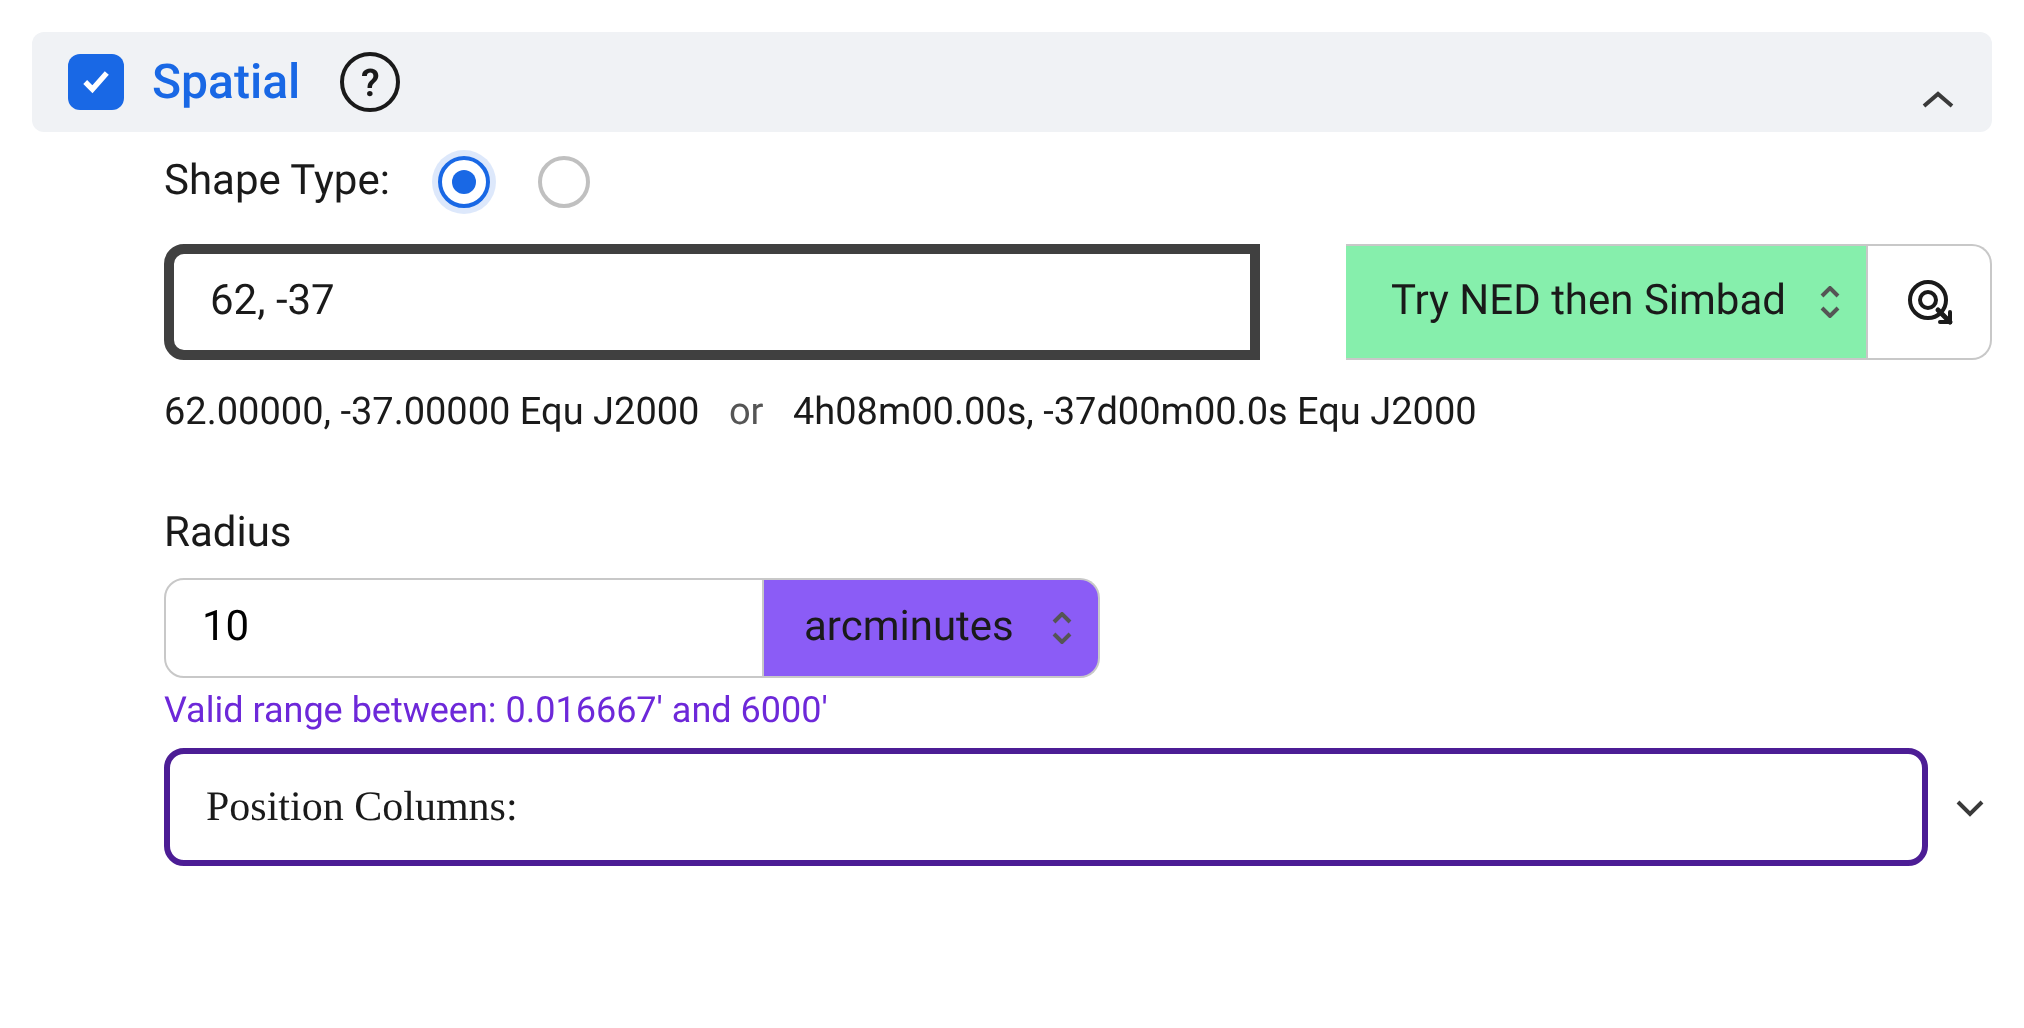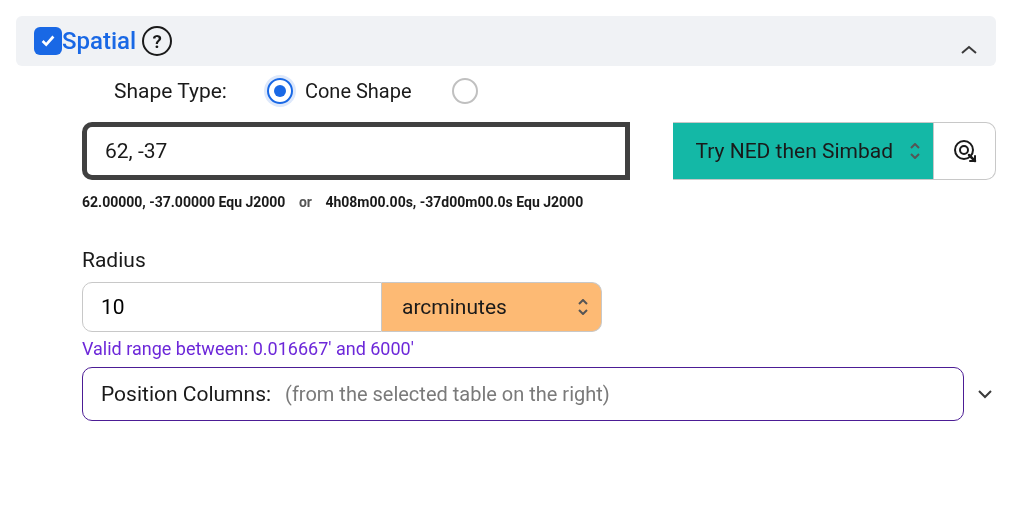--- a/index.html
+++ b/index.html
@@ -18,21 +18,21 @@
     }
     .panel {
       margin: 16px;
     }
     .panel-header {
       background: #f0f2f5;
       border-radius: 6px;
       padding: 10px 18px;
       display: flex;
       align-items: center;
-      gap: 0;
+      gap: 14px;
     }
     .checkbox {
       width: 28px;
       height: 28px;
       background: #1968e5;
       border-radius: 6px;
       display: flex;
       align-items: center;
       justify-content: center;
       flex-shrink: 0;
@@ -76,23 +76,22 @@
       fill: none;
     }
     .panel-body {
       padding: 12px 0 0 66px;
     }
     .row {
       display: flex;
       align-items: center;
     }
     .shape-type-row {
-      gap: 40px;
+      gap: 24px;
       margin-bottom: 18px;
-      margin-left: 32px;
     }
     .label {
       font-size: 21px;
       color: #1a1a1a;
     }
     .radio-option {
       display: flex;
       align-items: center;
       gap: 12px;
     }
@@ -134,21 +133,21 @@
       color: #1a1a1a;
     }
     .dropdown {
       border: 1px solid #c8c8c8;
       border-left: none;
       padding: 12px 40px 12px 22px;
       font-size: 21px;
       display: flex;
       align-items: center;
       position: relative;
-      background: #14b8a6;
+      background: #86efac;
       margin-left: 43px;
     }
     .dropdown.middle {
       border-radius: 0;
     }
     .stepper {
       position: absolute;
       right: 12px;
       top: 50%;
       transform: translateY(-50%);
@@ -171,79 +170,79 @@
       display: flex;
       align-items: center;
       justify-content: center;
       background: #fff;
     }
     .icon-button svg {
       width: 26px;
       height: 26px;
     }
     .coords-text {
-      font-size: 14px;
+      font-size: 19px;
       color: #1a1a1a;
       margin-bottom: 38px;
-      font-weight: bold;
     }
     .coords-text .or {
       margin: 0 10px;
       color: #555;
     }
     .radius-section {
       margin-bottom: 8px;
     }
     .radius-label {
       font-size: 21px;
       margin-bottom: 10px;
     }
     .radius-input-group {
       display: flex;
-      width: 520px;
+      width: 468px;
       align-items: flex-end;
     }
     .radius-input {
       border: 1px solid #c8c8c8;
       border-radius: 10px 0 0 10px;
       padding: 12px 18px;
       font-size: 21px;
       font-family: inherit;
       outline: none;
       width: 300px;
     }
     .radius-unit {
       border: 1px solid #c8c8c8;
       border-left: none;
       border-radius: 0 10px 10px 0;
       padding: 12px 42px 12px 20px;
       font-size: 21px;
       position: relative;
-      background: #fdba74;
+      background: #8b5cf6;
       flex: 1;
     }
     .hint {
       font-size: 18px;
       color: #6d28d9;
       margin-top: 6px;
     }
     .position-row {
       display: flex;
       align-items: center;
       gap: 10px;
     }
     .position-box {
-      border: 1px solid #4c1d95;
+      border: 3px solid #4c1d95;
       border-radius: 10px;
       padding: 14px 18px;
       font-size: 21px;
       flex: 1;
       display: flex;
       align-items: center;
       gap: 8px;
+      font-family: Liberation Serif, serif;
     }
     .position-note {
       color: #7a7a7a;
       font-size: 20px;
       margin-left: 6px;
     }
     .external-chevron {
       width: 22px;
       display: flex;
       align-items: center;
@@ -275,21 +274,20 @@
           <polyline points="2 8 9 2 16 8"></polyline>
         </svg>
     </div>
   </div>
 
   <div class="panel-body">
     <div class="row shape-type-row">
       <span class="label">Shape Type:</span>
       <div class="radio-option">
         <div class="radio selected"></div>
-        <span>Cone Shape</span>
       </div>
       <div class="radio-option">
         <div class="radio"></div>
       </div>
     </div>
 
     <div class="input-row">
       <input type="text" class="text-input" value="62, -37" style="">
       <div class="dropdown middle">
         <span>Try NED then Simbad</span>
@@ -333,21 +331,20 @@
               </svg>
           </div>
         </div>
       </div>
       <div class="hint">Valid range between: 0.016667' and 6000'</div>
     </div>
 
     <div class="position-row">
       <div class="position-box">
         <span>Position Columns:</span>
-        <span class="position-note">(from the selected table on the right)</span>
       </div>
       <div class="external-chevron">
         <svg viewBox="0 0 16 10">
             <polyline points="2 2 8 8 14 2"></polyline>
           </svg>
       </div>
     </div>
   </div>
 </div>
 

